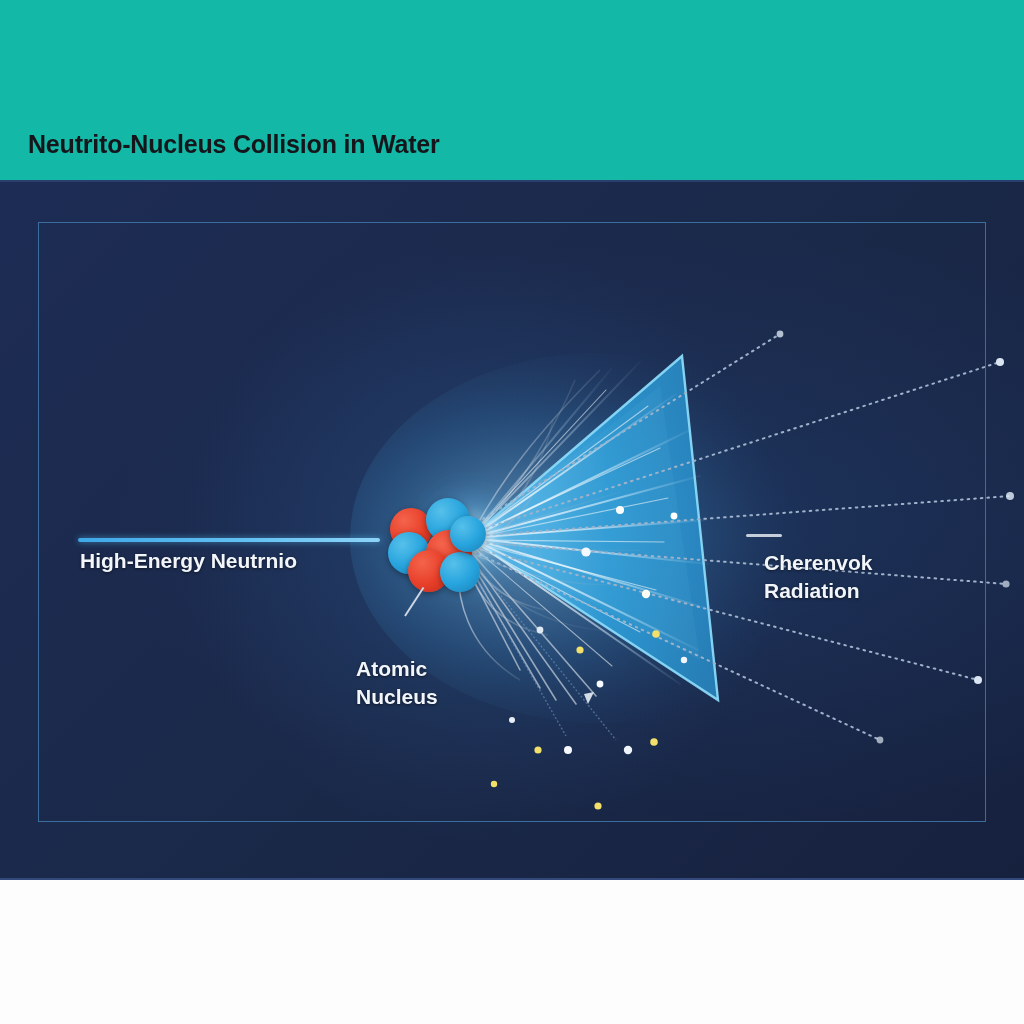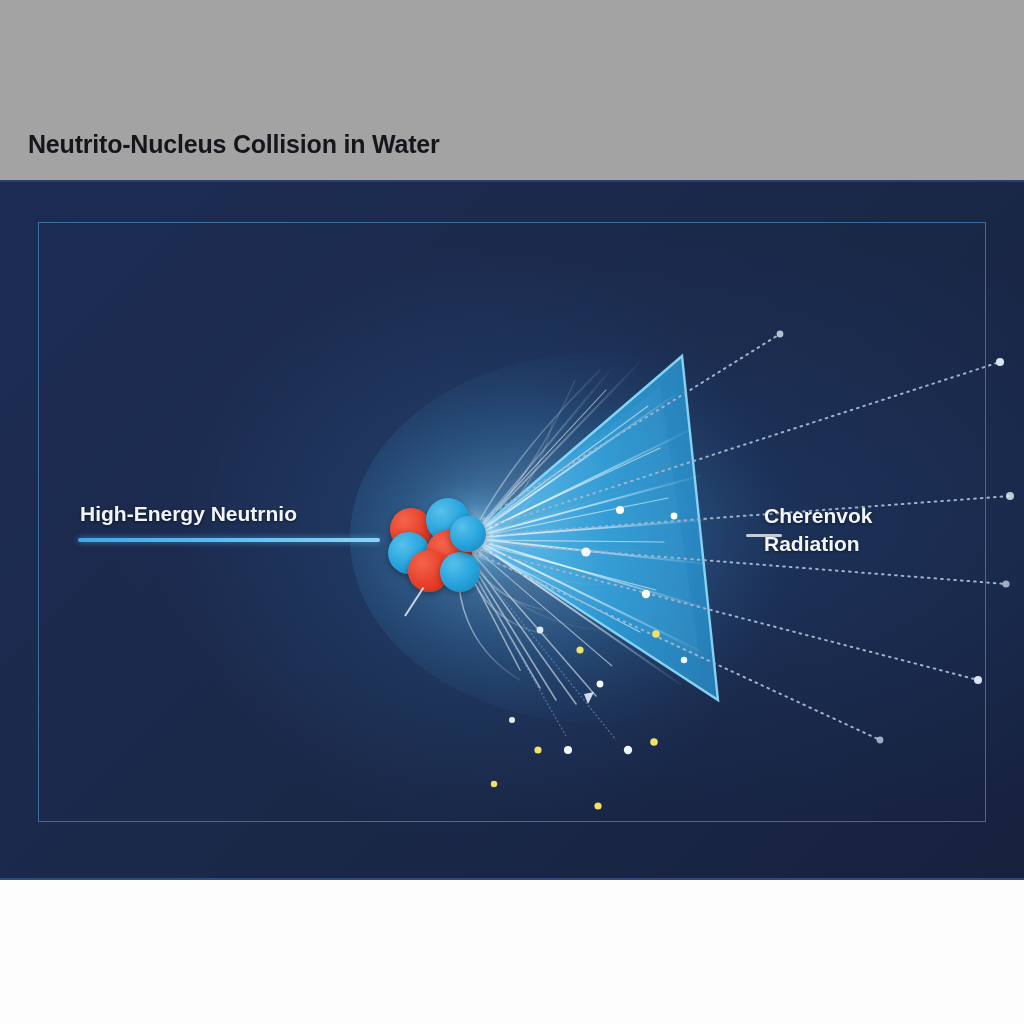--- a/index.html
+++ b/index.html
@@ -18,21 +18,21 @@
     width: 1024px;
     height: 1024px;
     background: #fdfdfd;
   }
   
   #title-bar {
     position: absolute;
     left: 0; top: 0;
     width: 1024px;
     height: 180px;
-    background: #a3a3a3;
+    background: #14b8a6;
   }
   #page-title {
     position: absolute;
     left: 28px;
     top: 130px;
     font-size: 25px;
     font-weight: bold;
     color: #14161b;
     letter-spacing: -0.2px;
     white-space: nowrap;
@@ -85,20 +85,21 @@
   }
   
   .label {
     position: absolute;
     color: #f2f6fb;
     font-size: 21px;
     font-weight: bold;
     line-height: 1.32;
     text-shadow: 0 1px 3px rgba(0,0,0,0.55);
     white-space: pre-line;
+    margin-top: 47px;
   }
   #label-neutrino {
     left: 80px;
     top: 320px;
     font-size: 21px;
   }
   #neutrino-beam {
     position: absolute;
     left: 78px;
     top: 358px;
@@ -318,15 +319,17 @@
     </div>
 
     <div id="neutrino-beam"></div>
     <div class="label" id="label-neutrino">High-Energy Neutrnio</div>
 
     <div id="cherenkov-leader"></div>
     <div class="label" id="label-cherenkov">Cherenvok
 Radiation</div>
 
     <div id="nucleus-leader"></div>
+    <div class="label" id="label-nucleus">Atomic
+Nucleus</div>
   </div>
 
 </div>
 
 </body></html>

